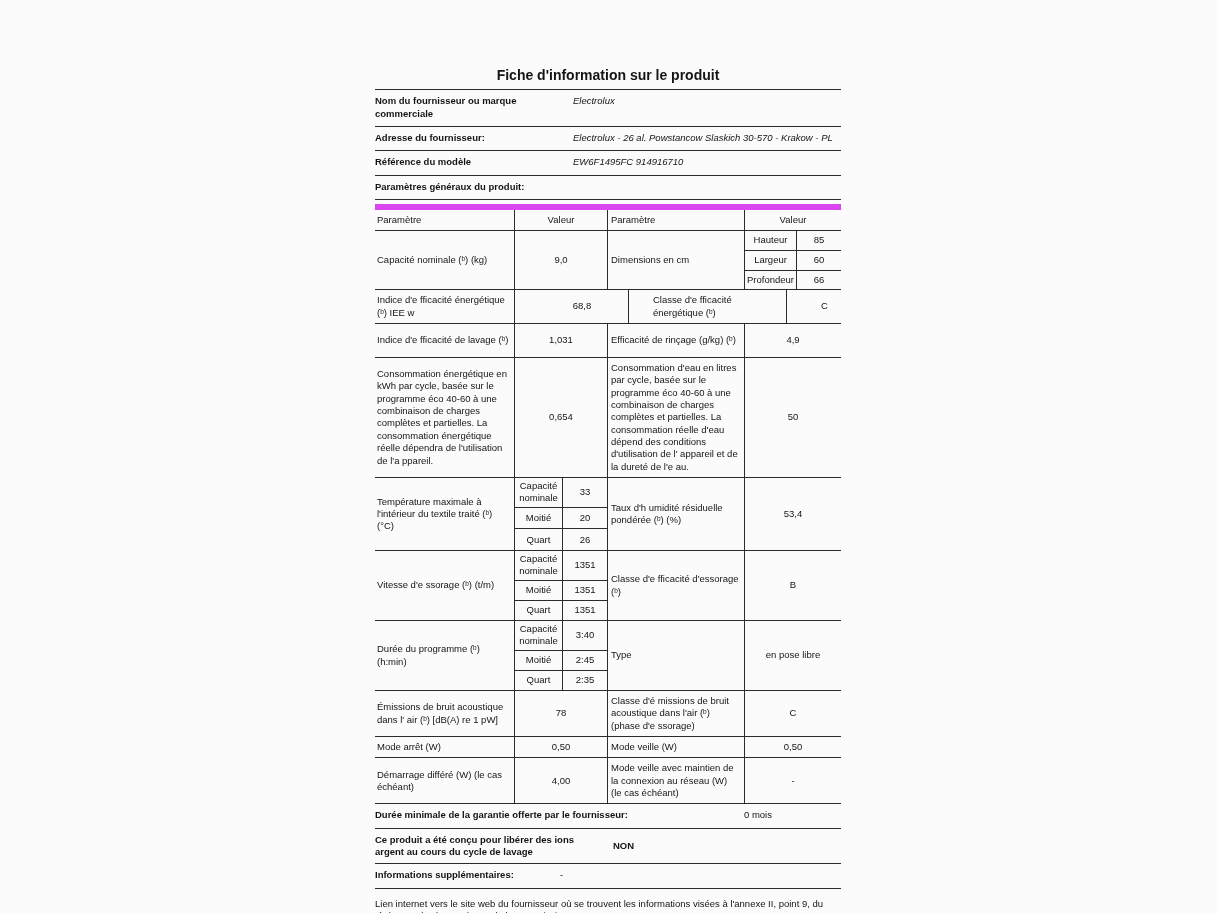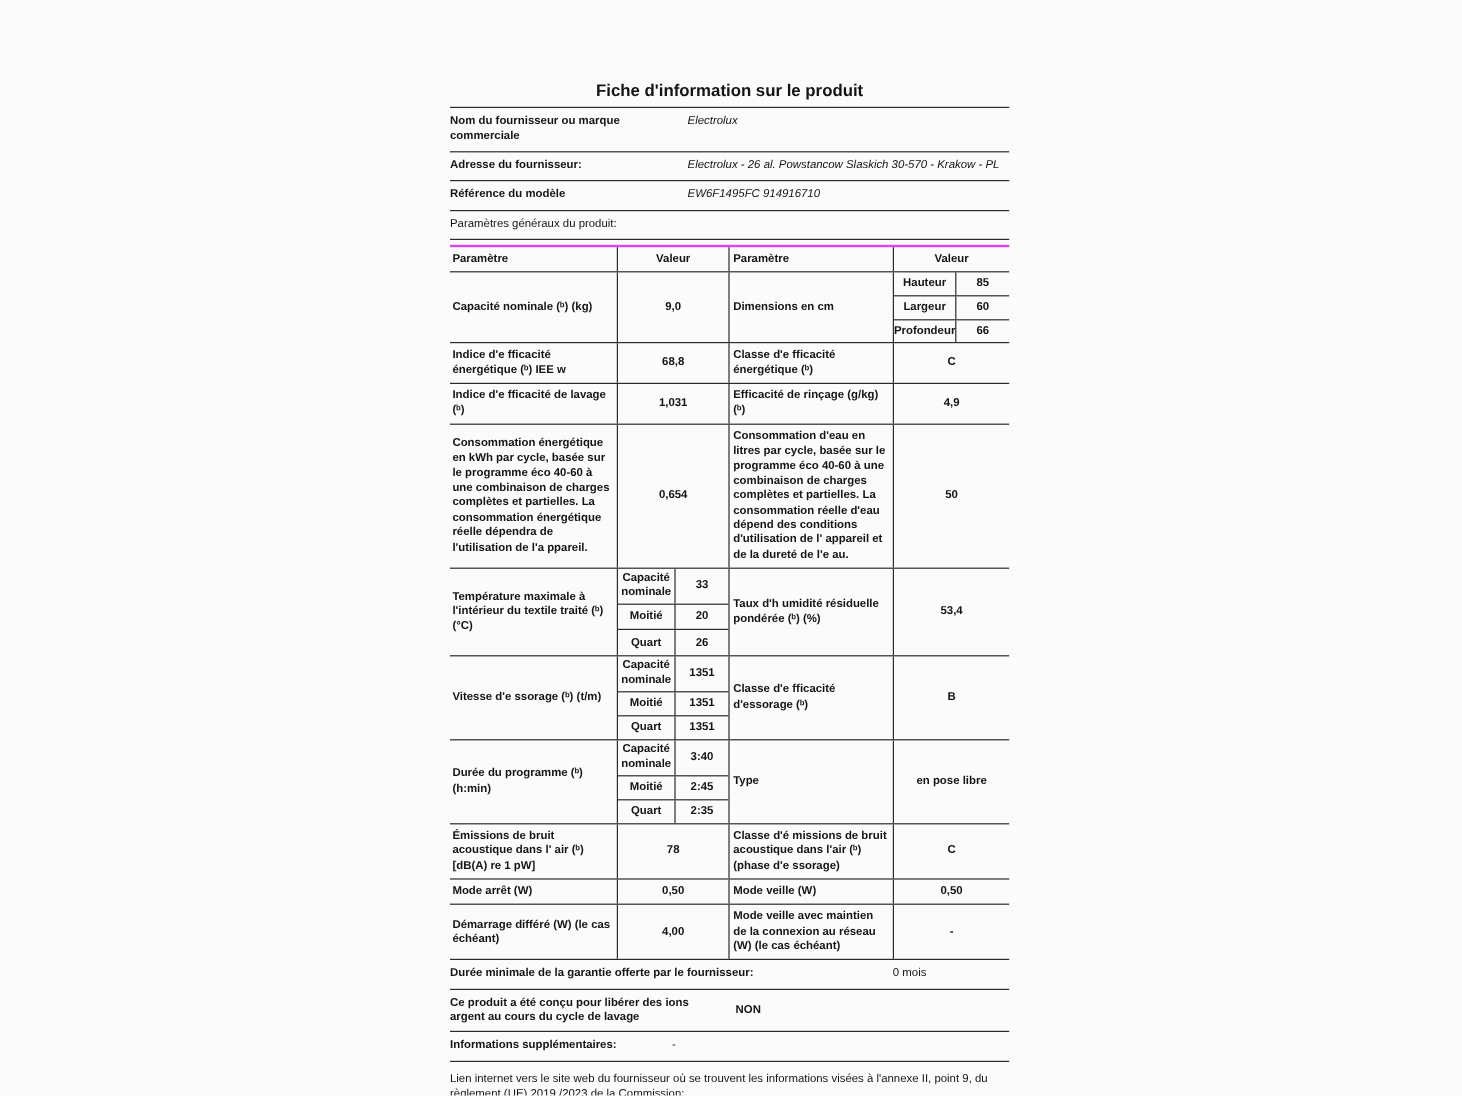--- a/index.html
+++ b/index.html
@@ -23,39 +23,39 @@
   .title {
     text-align: center;
     font-weight: bold;
     font-size: 14px;
     padding: 4px 0 5px;
     border-bottom: 1px solid #2b2b2b;
   }
   .info-row { display: flex; border-bottom: 1px solid #2b2b2b; padding: 5px 0 6px; }
   .info-label { width: 198px; font-weight: bold; padding-right: 8px; }
   .info-value { flex: 1; font-style: italic; }
-  .section-header { font-weight: normal; padding: 5px 0 6px; border-bottom: 1px solid #2b2b2b; }
-
-  .ptable { margin-top: 4px; border-top: 2px solid #d946ef; font-weight: bold; }
+  .section-header { font-weight: bold; padding: 5px 0 6px; border-bottom: 1px solid #2b2b2b; }
+
+  .ptable { margin-top: 4px; border-top: 6px solid #d946ef; }
   .trow { display: flex; align-items: stretch; border-bottom: 1px solid #2b2b2b; }
   .c1 { width: 140px; border-right: 1px solid #2b2b2b; display: flex; align-items: center; padding: 4px 5px 4px 2px; }
   .c2 { width: 93px; border-right: 1px solid #2b2b2b; display: flex; align-items: center; justify-content: center; text-align: center; padding: 4px 3px; }
   .c3 { width: 137px; border-right: 1px solid #2b2b2b; display: flex; align-items: center; padding: 4px 5px 4px 3px; }
   .c4 { flex: 1; display: flex; align-items: center; justify-content: center; text-align: center; padding: 4px 3px; }
   .nopad { padding: 0; }
   .subtable { display: flex; flex-direction: column; align-items: stretch; justify-content: stretch; }
   .subrow { flex: 1; display: flex; align-items: stretch; border-bottom: 1px solid #2b2b2b; }
   .subrow:last-child { border-bottom: none; }
   .sublabel { width: 48px; border-right: 1px solid #2b2b2b; display: flex; align-items: center; justify-content: center; text-align: center; padding: 2px 1px; }
   .subval { flex: 1; display: flex; align-items: center; justify-content: center; text-align: center; padding: 2px 1px; }
   .dims .sublabel { width: 52px; }
 
   .row-header { min-height: 18px; }
   .row-capacite { min-height: 59px; }
-  .row-iee { min-height: 31px; }
+  .row-iee { min-height: 31px; gap: 21px; }
   .row-lavage { min-height: 34px; }
   .row-temp { min-height: 73px; }
   .row-vitesse { min-height: 70px; }
   .row-duree { min-height: 70px; }
   .row-bruit { min-height: 37px; }
   .row-arret { min-height: 20px; }
   .row-dem { min-height: 35px; }
 
   .garantie-row { display: flex; align-items: center; border-bottom: 1px solid #2b2b2b; padding: 5px 0 6px; }
   .garantie-row .f-label { width: 300px; font-weight: bold; }

